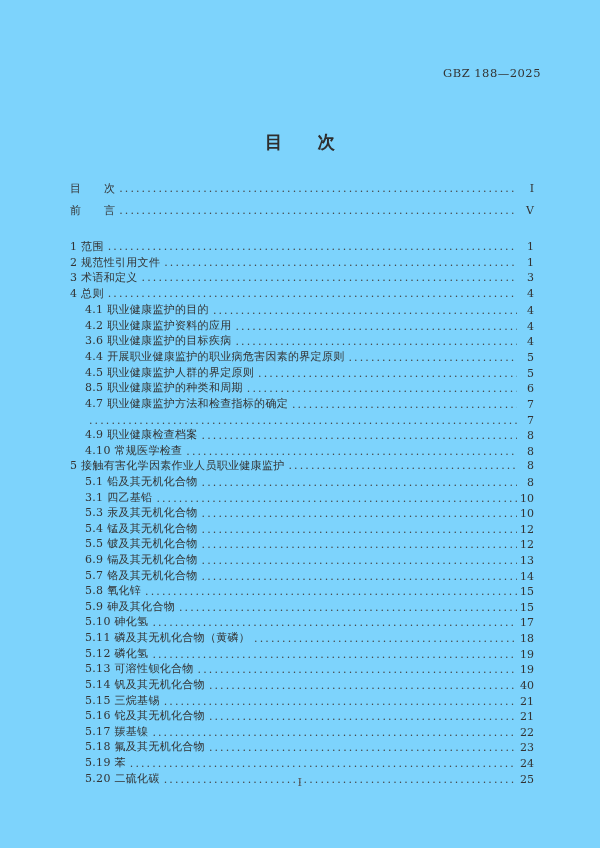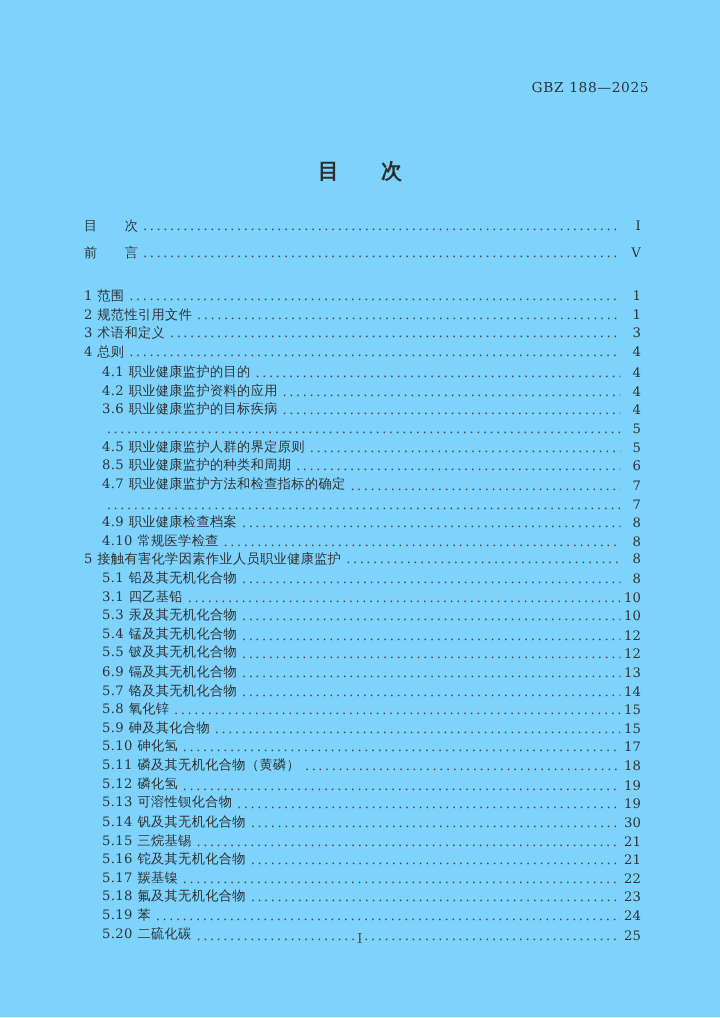--- a/index.html
+++ b/index.html
@@ -125,20 +125,21 @@
     <span class="toc-label">4.2 职业健康监护资料的应用</span>
     <span class="toc-dots">................................................................................................................................................................</span>
     <span class="toc-page">4</span>
   </div>
       <div class="toc-row indent-1">
     <span class="toc-label">3.6 职业健康监护的目标疾病</span>
     <span class="toc-dots">................................................................................................................................................................</span>
     <span class="toc-page">4</span>
   </div>
       <div class="toc-row indent-1">
+    <span class="toc-label">4.4 开展职业健康监护的职业病危害因素的界定原则</span>
     <span class="toc-dots">................................................................................................................................................................</span>
     <span class="toc-page">5</span>
   </div>
       <div class="toc-row indent-1">
     <span class="toc-label">4.5 职业健康监护人群的界定原则</span>
     <span class="toc-dots">................................................................................................................................................................</span>
     <span class="toc-page">5</span>
   </div>
       <div class="toc-row indent-1">
     <span class="toc-label">8.5 职业健康监护的种类和周期</span>
@@ -230,21 +231,21 @@
     <span class="toc-page">19</span>
   </div>
       <div class="toc-row indent-1">
     <span class="toc-label">5.13 可溶性钡化合物</span>
     <span class="toc-dots">................................................................................................................................................................</span>
     <span class="toc-page">19</span>
   </div>
       <div class="toc-row indent-1">
     <span class="toc-label">5.14 钒及其无机化合物</span>
     <span class="toc-dots">................................................................................................................................................................</span>
-    <span class="toc-page">30</span>
+    <span class="toc-page">40</span>
   </div>
       <div class="toc-row indent-1">
     <span class="toc-label">5.15 三烷基锡</span>
     <span class="toc-dots">................................................................................................................................................................</span>
     <span class="toc-page">21</span>
   </div>
       <div class="toc-row indent-1">
     <span class="toc-label">5.16 铊及其无机化合物</span>
     <span class="toc-dots">................................................................................................................................................................</span>
     <span class="toc-page">21</span>

